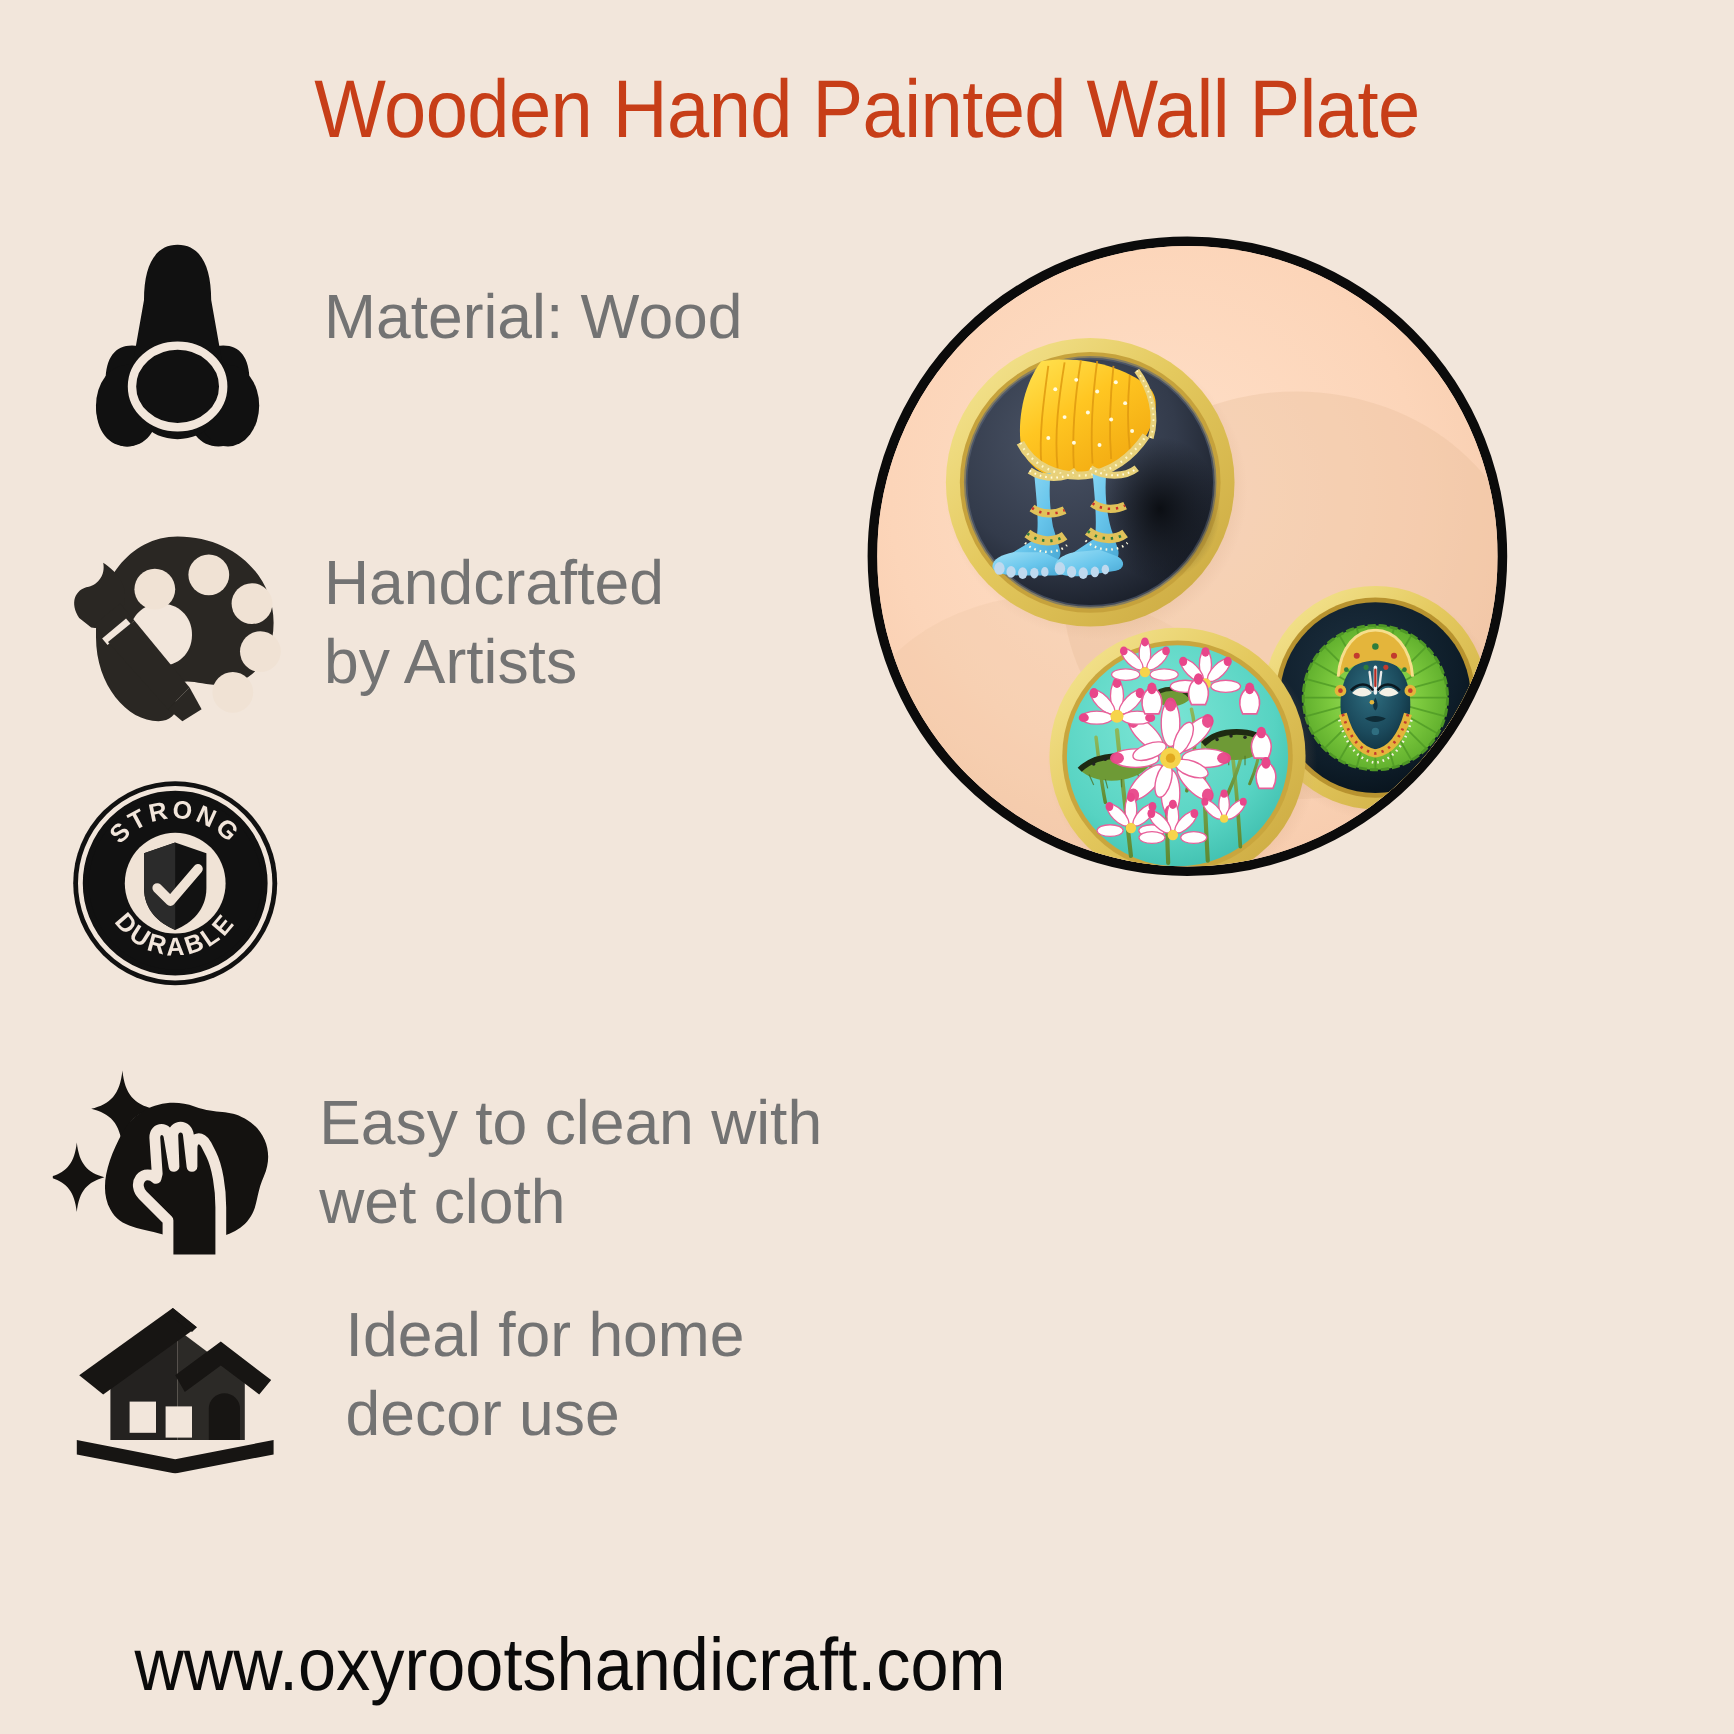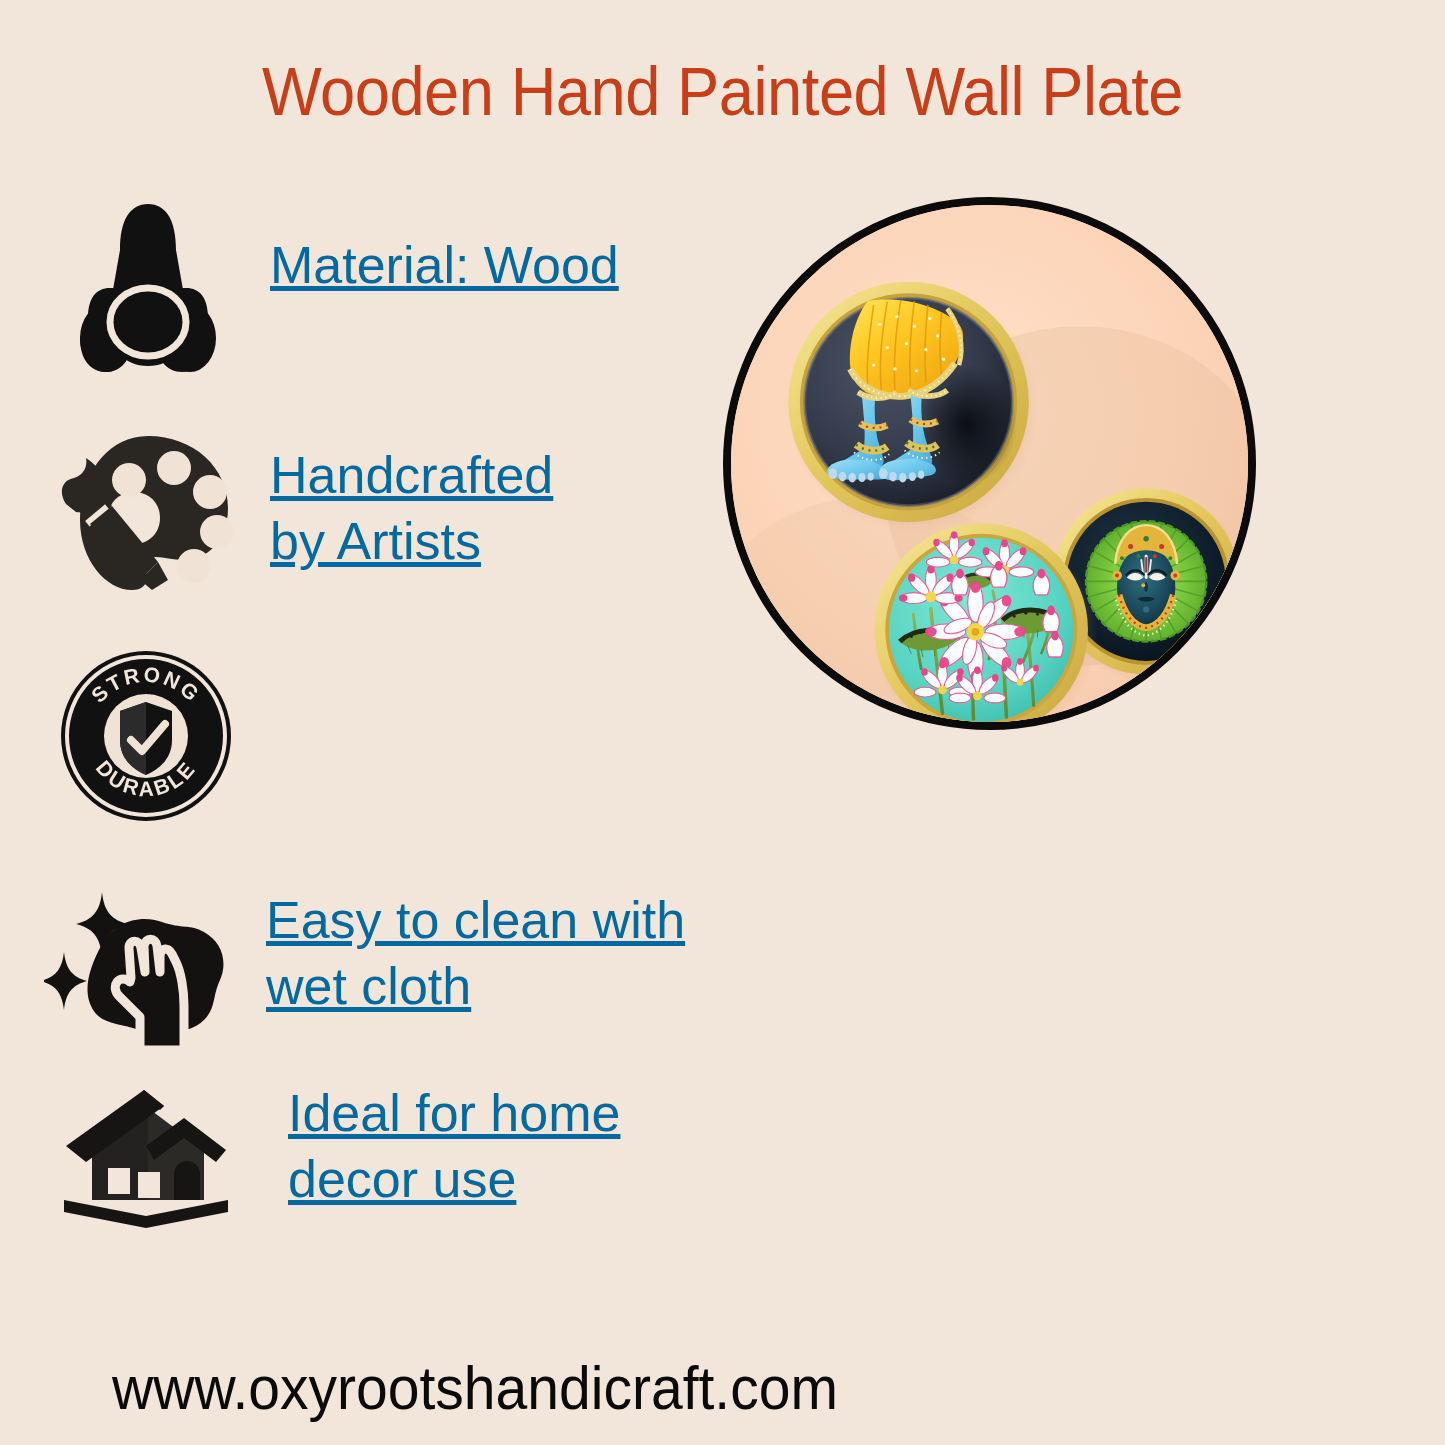--- a/index.html
+++ b/index.html
@@ -34,42 +34,41 @@
     align-items:flex-start;
   }
   .feat-icon {
     flex:0 0 auto;
     display:flex; align-items:center; justify-content:center;
   }
   .feat-icon svg { display:block; }
   .feat-text {
     font-size:52px;
     line-height:1.27;
-    color:#0369a1;
+    color:#737373;
     font-weight:400;
     white-space:pre-line;
-    text-decoration:underline;
   }
 
   
   #f0 { top:0px;    left:10px; }
   #f0 .feat-icon { width:180px; height:185px; }
   #f0 .feat-text { margin-left:32px; margin-top:42px; }
 
-  #f1 { top:234px;  left:0px; }
+  #f1 { top:245px;  left:0px; }
   #f1 .feat-icon { width:190px; height:180px; }
   #f1 .feat-text { margin-left:32px; margin-top:18px; }
 
   #f2 { top:458px;  left:10px; }
   #f2 .feat-icon { width:176px; height:176px; }
   #f2 .feat-text { margin-left:38px; margin-top:16px; }
 
   #f3 { top:696px;  left:-4px; }
   #f3 .feat-icon { width:196px; height:168px; }
-  #f3 .feat-text { margin-left:26px; margin-top:1px; }
+  #f3 .feat-text { margin-left:26px; margin-top:17px; }
 
   #f4 { top:898px;  left:0px; }
   #f4 .feat-icon { width:196px; height:140px; }
   #f4 .feat-text { margin-left:44px; margin-top:-8px; }
 
   
   .website {
     position:absolute;
     left:112px; top:1352px;
     font-family:"Liberation Sans Narrow","Liberation Sans",sans-serif;

